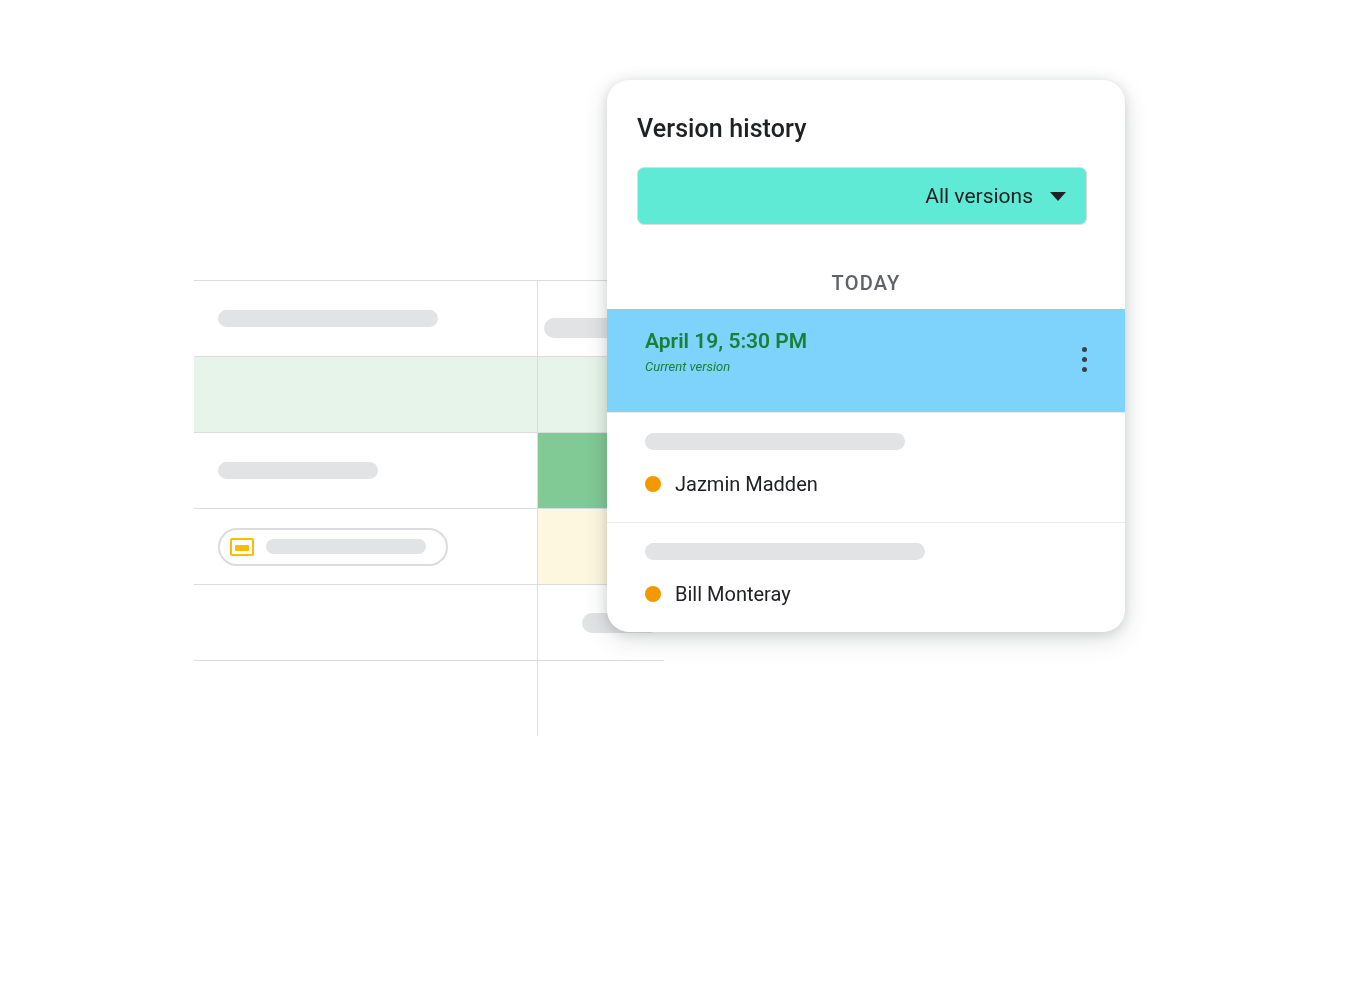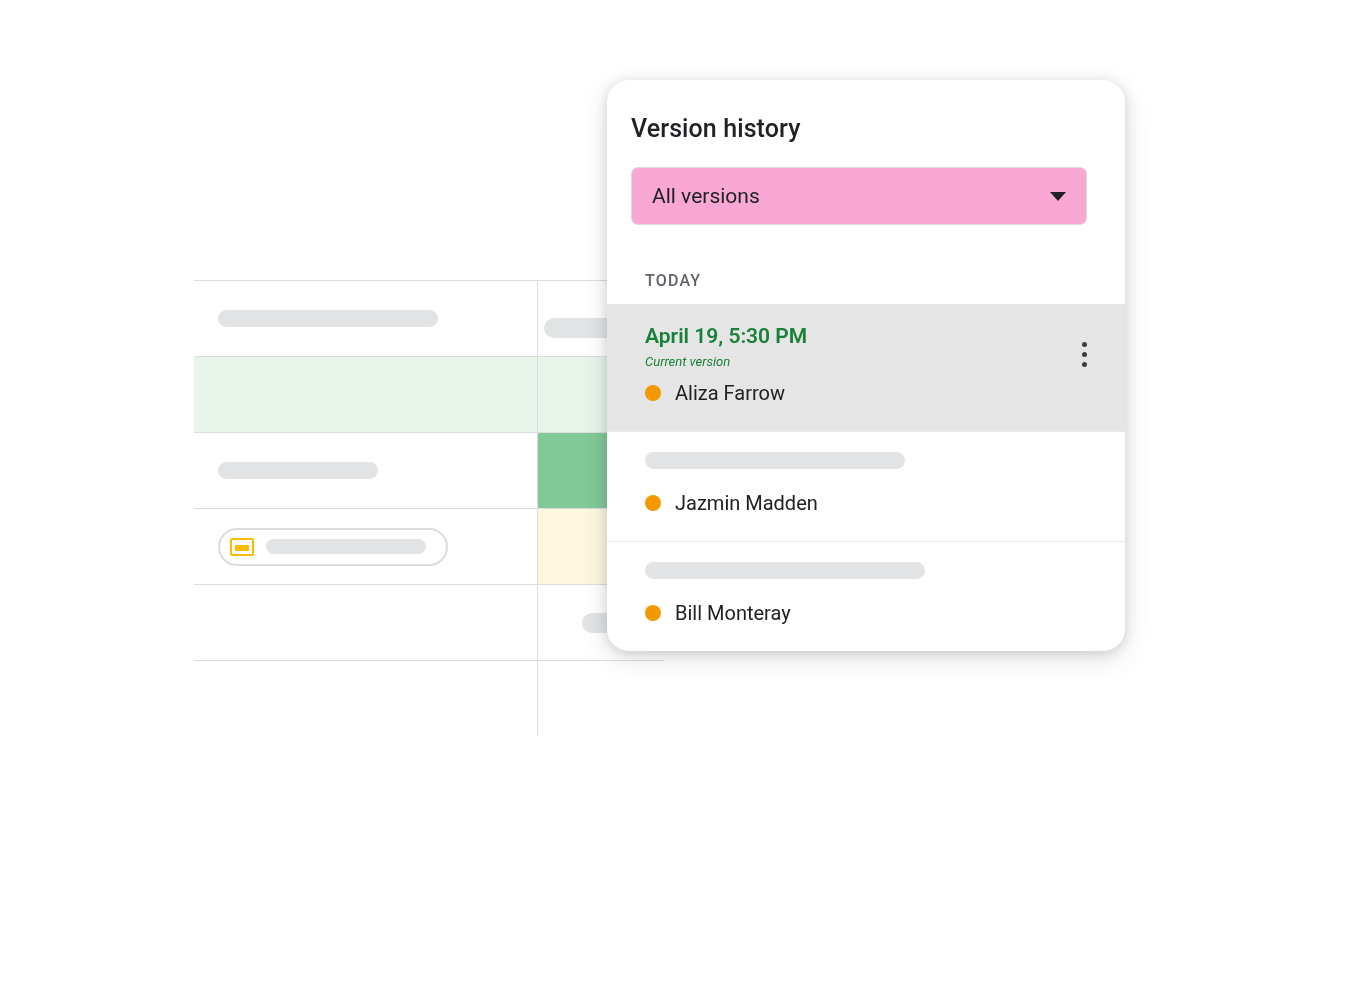--- a/index.html
+++ b/index.html
@@ -56,61 +56,63 @@
       position: absolute;
       left: 607px;
       top: 80px;
       width: 518px;
       background: #fff;
       border-radius: 22px;
       box-shadow: 0 2px 12px rgba(60,64,67,0.18), 0 8px 26px rgba(60,64,67,0.14);
       overflow: hidden;
     }
     .panel-header {
-      padding: 34px 38px 22px 24px;
+      padding: 34px 38px 22px 30px;
     }
     .panel-title {
       font-size: 25px;
       font-weight: 500;
       color: #202124;
       letter-spacing: 0.1px;
       margin-bottom: 24px;
     }
     .dropdown {
       width: 100%;
       border: 1px solid #dadce0;
       border-radius: 7px;
       padding: 16px 20px;
       display: flex;
       align-items: center;
-      justify-content: space-between;
+      justify-content: flex-end;
       cursor: pointer;
-      background: #f9a8d4;
+      background: #5eead4;
+      gap: 17px;
     }
     .dropdown-label {
       font-size: 21px;
       color: #202124;
     }
     .caret-down { width: 0; height: 0; border-left: 8px solid transparent; border-right: 8px solid transparent; border-top: 9px solid #202124; }
 
     .section-label {
       padding: 24px 38px 14px 38px;
-      font-size: 16px;
+      font-size: 20px;
       font-weight: 500;
       letter-spacing: 1.2px;
       color: #5f6368;
+      text-align: center;
     }
 
     .version-item {
       padding: 20px 38px 26px 38px;
       border-bottom: 1px solid #e8eaed;
       position: relative;
     }
     .version-item:last-child { border-bottom: none; }
-    .version-item.current { background: #e5e5e5; }
+    .version-item.current { background: #7dd3fc; }
     .version-timestamp {
       font-size: 21px;
       font-weight: 600;
       color: #188038;
       margin-bottom: 6px;
     }
     .version-subtitle {
       font-size: 13px;
       font-style: italic;
       color: #188038;
@@ -190,24 +192,20 @@
       <span class="dropdown-label">All versions</span>
       <span class="caret-down"></span>
     </div>
   </div>
 
   <div class="section-label">TODAY</div>
 
   <div class="version-item current">
     <div class="version-timestamp">April 19, 5:30 PM</div>
     <div class="version-subtitle">Current version</div>
-    <div class="contrib">
-      <span class="dot"></span>
-      <span class="contrib-name">Aliza Farrow</span>
-    </div>
     <div class="more-icon">
         <span></span>
         <span></span>
         <span></span>
       </div>
   </div>
 
   <div class="version-item">
     <div class="item-skel" style="width:260px;"></div>
     <div class="contrib">

